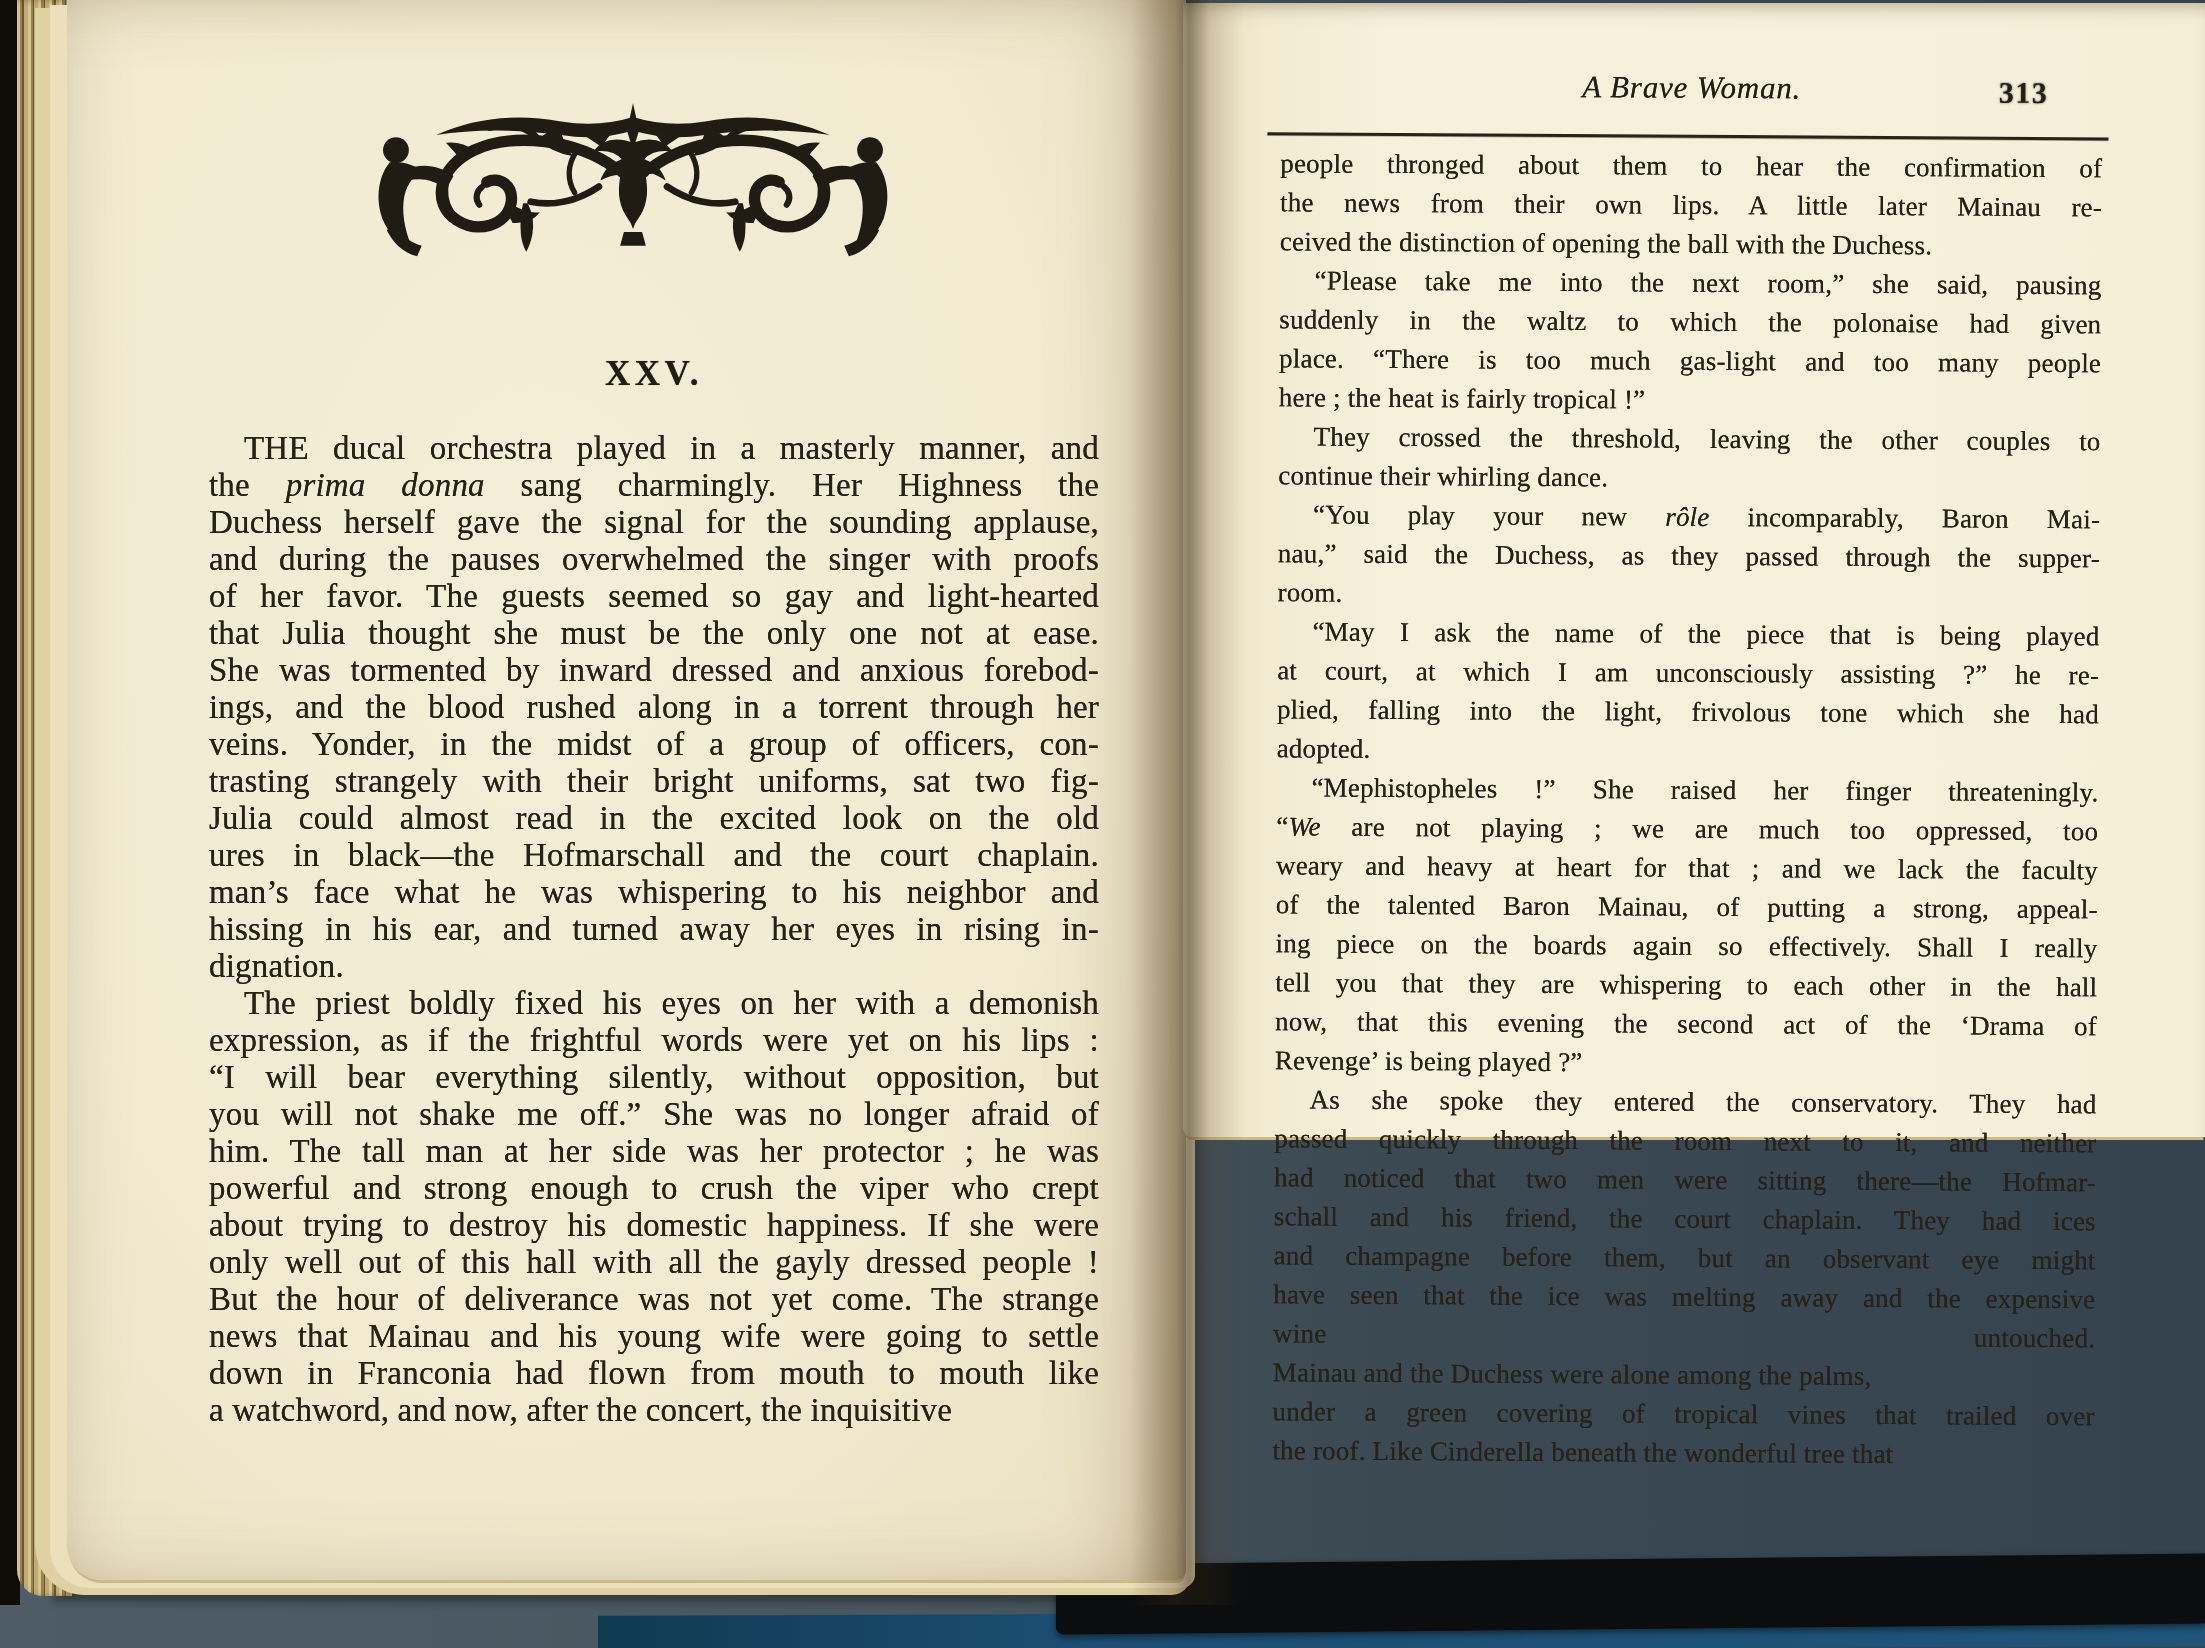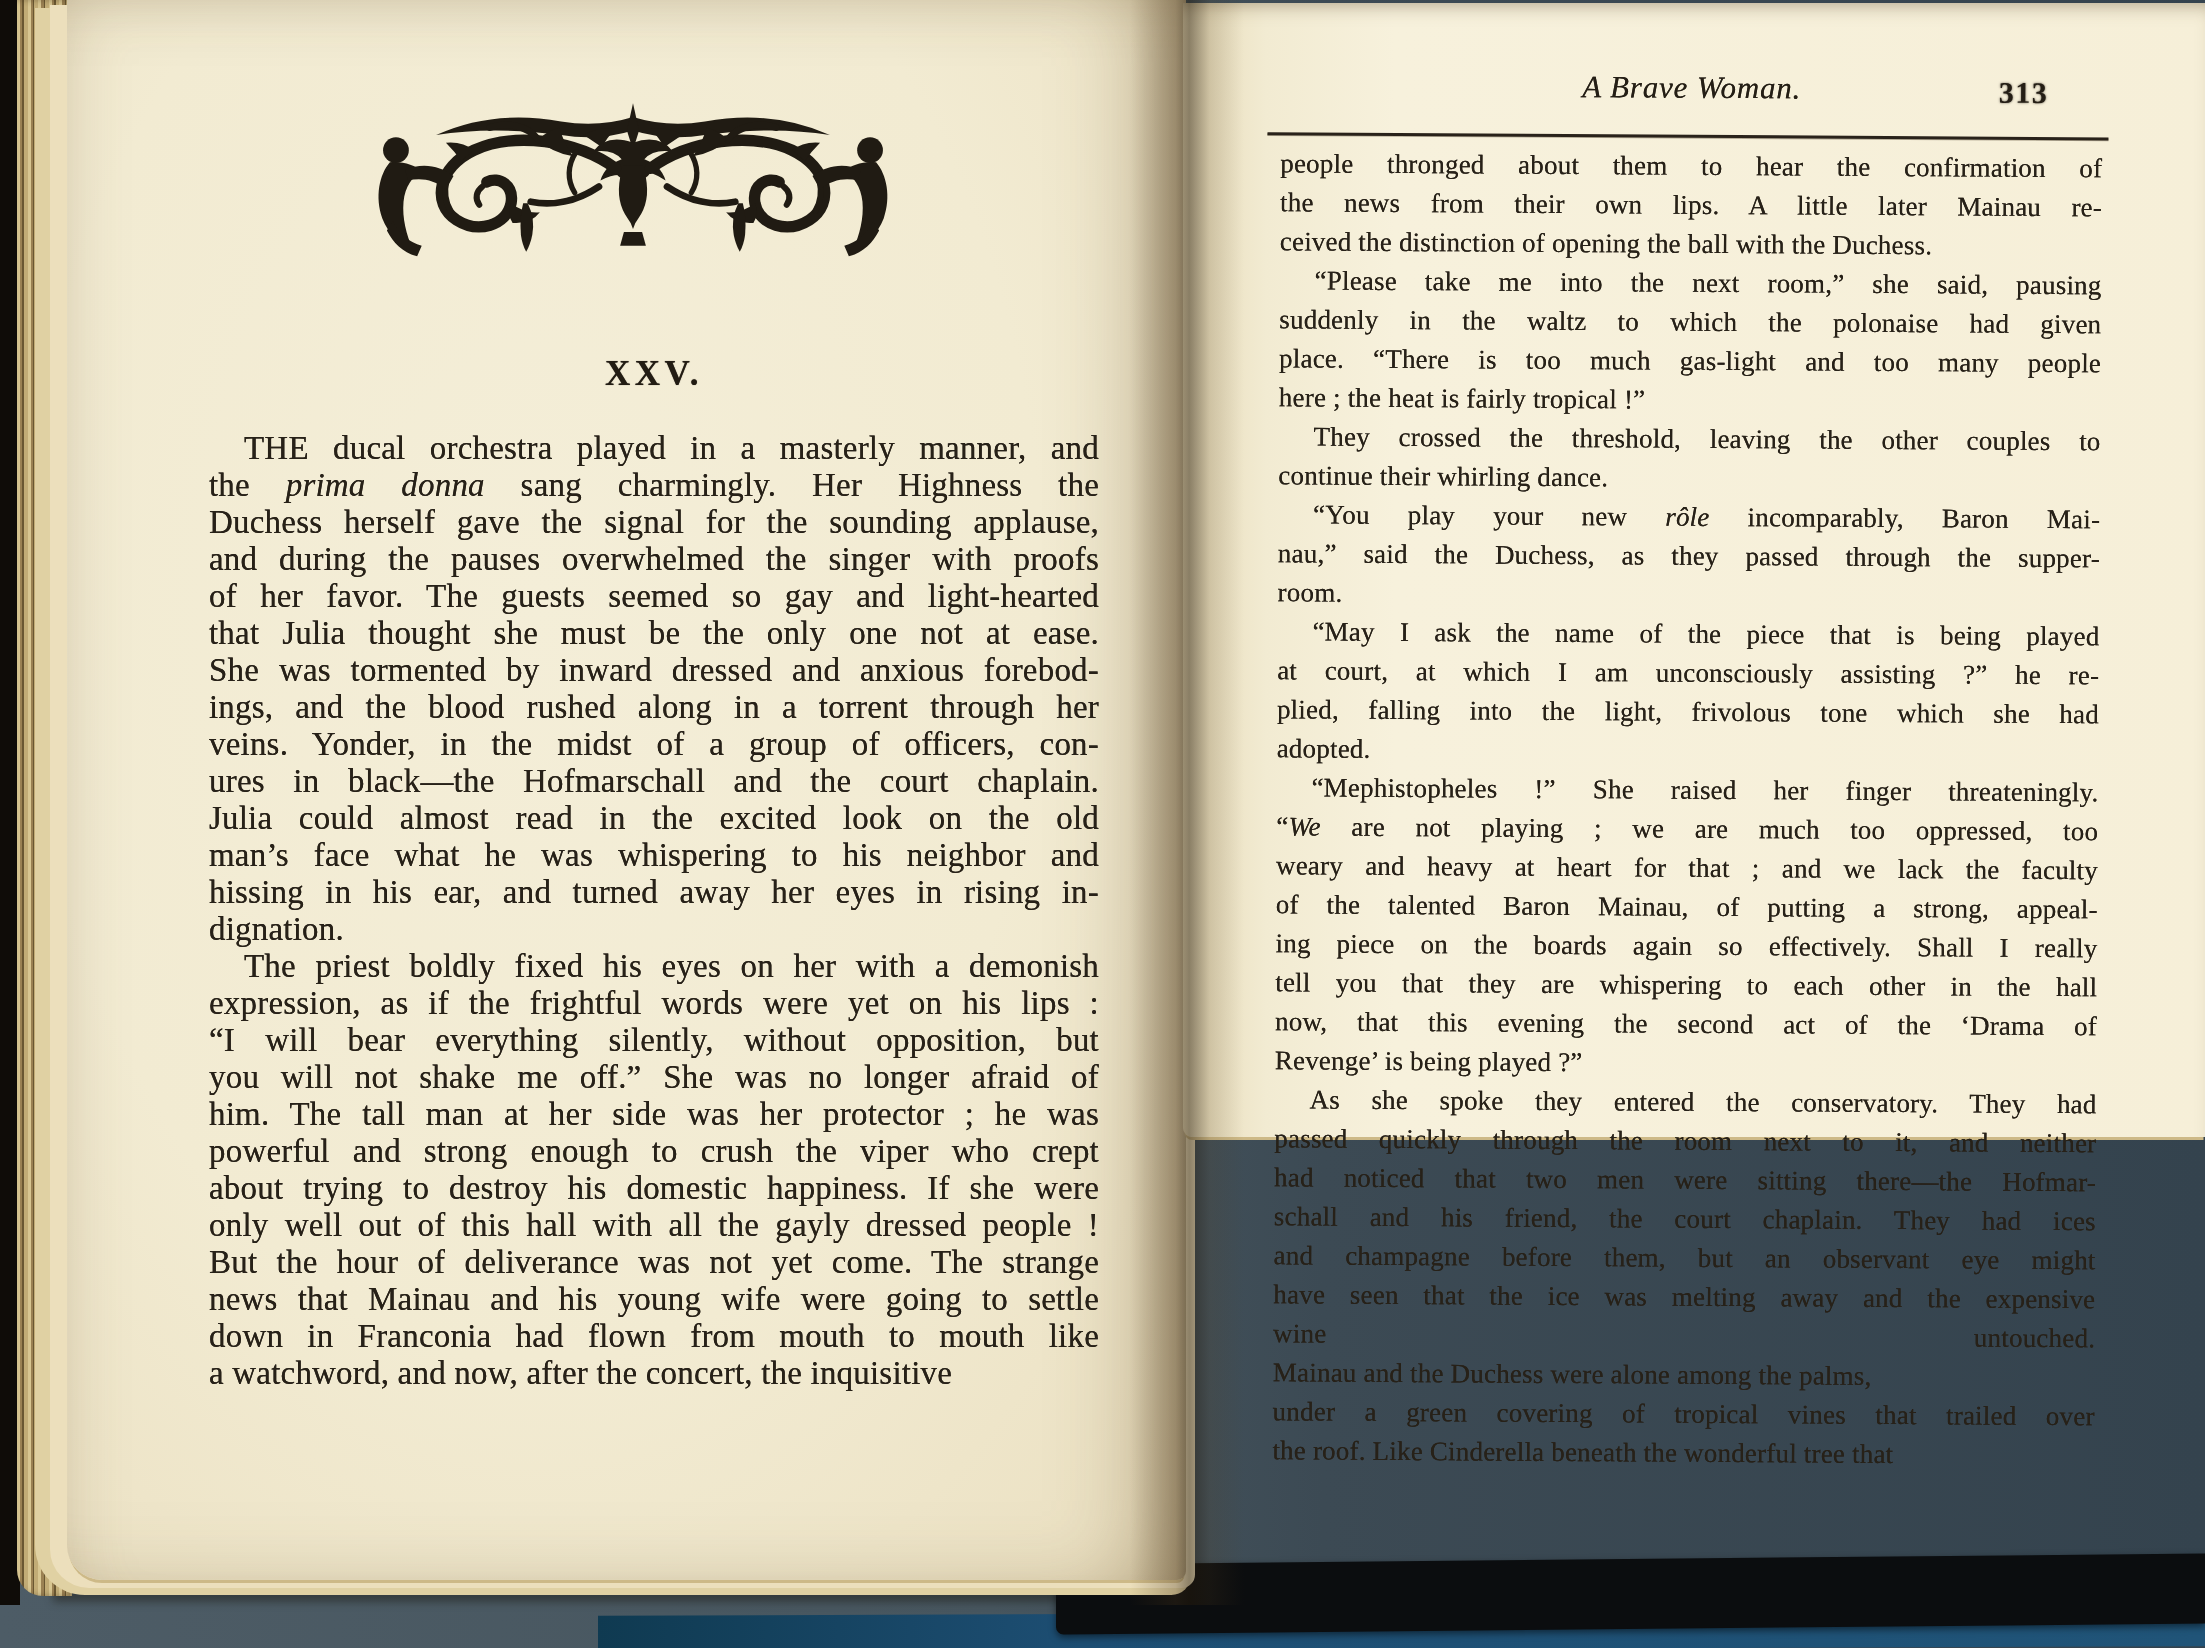--- a/index.html
+++ b/index.html
@@ -130,22 +130,23 @@
     <div id="left-text" class="text-col left-text">
         <div class="tline tindent"><span>THE ducal orchestra played in a masterly manner, and</span></div>
         <div class="tline"><span>the </span><i>prima donna</i><span> sang charmingly. Her Highness the</span></div>
         <div class="tline"><span>Duchess herself gave the signal for the sounding applause,</span></div>
         <div class="tline"><span>and during the pauses overwhelmed the singer with proofs</span></div>
         <div class="tline"><span>of her favor. The guests seemed so gay and light-hearted</span></div>
         <div class="tline"><span>that Julia thought she must be the only one not at ease.</span></div>
         <div class="tline"><span>She was tormented by inward dressed and anxious forebod-</span></div>
         <div class="tline"><span>ings, and the blood rushed along in a torrent through her</span></div>
         <div class="tline"><span>veins. Yonder, in the midst of a group of officers, con-</span></div>
+        <div class="tline"><span>trasting strangely with their bright uniforms, sat two fig-</span></div>
+        <div class="tline"><span>Julia could almost read in the excited look on the old</span></div>
         <div class="tline"><span>ures in black—the Hofmarschall and the court chaplain.</span></div>
-        <div class="tline"><span>Julia could almost read in the excited look on the old</span></div>
         <div class="tline"><span>man’s face what he was whispering to his neighbor and</span></div>
         <div class="tline"><span>hissing in his ear, and turned away her eyes in rising in-</span></div>
         <div class="tline tlast"><span>dignation.</span></div>
         <div class="tline tindent"><span>The priest boldly fixed his eyes on her with a demonish</span></div>
         <div class="tline"><span>expression, as if the frightful words were yet on his lips :</span></div>
         <div class="tline"><span>“I will bear everything silently, without opposition, but</span></div>
         <div class="tline"><span>you will not shake me off.” She was no longer afraid of</span></div>
         <div class="tline"><span>him. The tall man at her side was her protector ; he was</span></div>
         <div class="tline"><span>powerful and strong enough to crush the viper who crept</span></div>
         <div class="tline"><span>about trying to destroy his domestic happiness. If she were</span></div>

